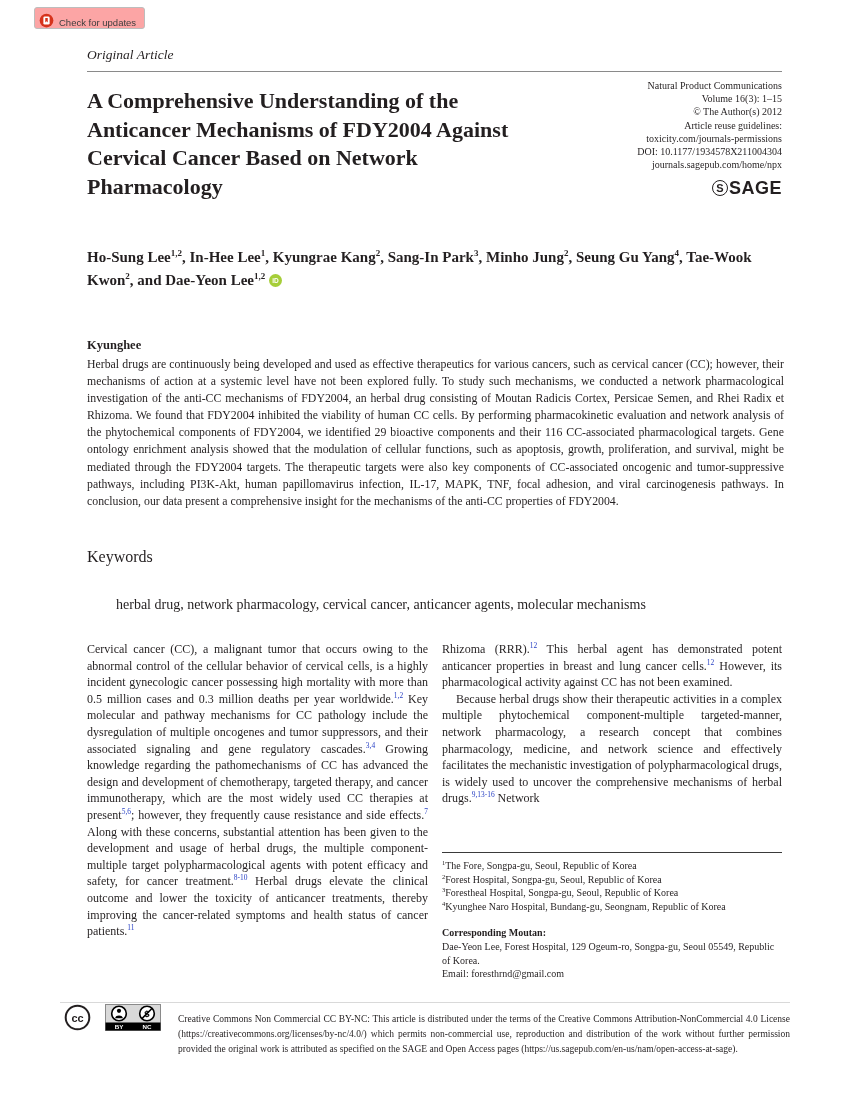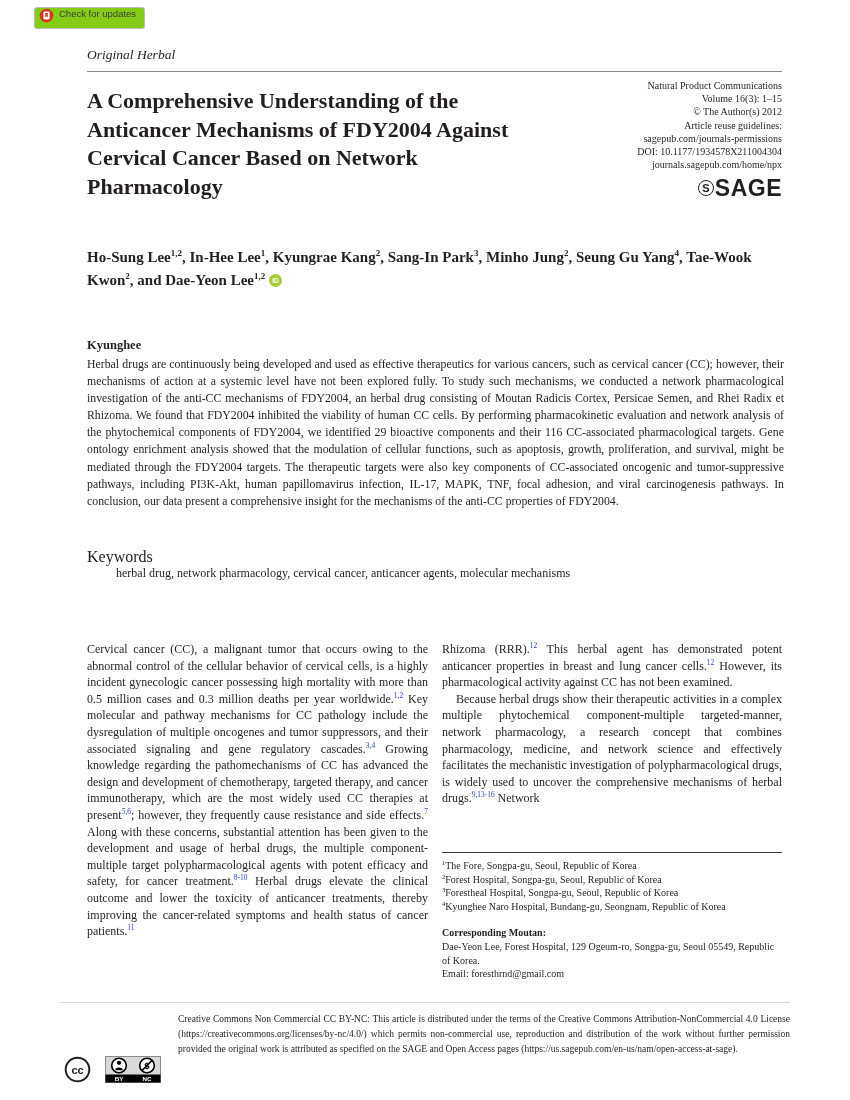--- a/index.html
+++ b/index.html
@@ -5,22 +5,22 @@
   * { margin:0; padding:0; box-sizing:border-box; }
   html,body { background:#ffffff; }
   .page {
     position:relative; width:850px; height:1100px; margin:0 auto;
     background:#ffffff; overflow:hidden;
     font-family:"Liberation Serif", serif; color:#231f20;
   }
   
   .crossmark {
     position:absolute; left:34px; top:7px; height:22px;
-    display:inline-flex; align-items:flex-start; gap:5px;
-    background:#84cc16; border:1px solid #bdbdbd; border-radius:3px;
+    display:inline-flex; align-items:flex-end; gap:5px;
+    background:#fca5a5; border:1px solid #bdbdbd; border-radius:3px;
     padding:0 8px 0 4px; cursor:pointer;
   }
   .crossmark-label { font-family:"Liberation Sans", sans-serif; font-size:9.5px; color:#3d3d3d; }
   
   .article-type { position:absolute; left:87px; top:47px; font-style:italic; font-size:13.5px; color:#231f20; }
   .header-rule { position:absolute; left:87px; top:71px; width:695px; border-top:1px solid #8a8a8a; }
   .page-title {
     position:absolute; left:87px; top:87px; width:432px;
     font-size:22px; font-weight:bold; line-height:28.5px; color:#231f20;
   }
@@ -28,53 +28,53 @@
     position:absolute; right:68px; top:79px; text-align:right;
     font-size:10px; line-height:13.2px; color:#231f20;
   }
   .journal-meta .meta-line { white-space:nowrap; }
   .sage-logo { margin-top:9px; display:flex; justify-content:flex-end; align-items:center; gap:1px; }
   .sage-s {
     display:inline-flex; align-items:center; justify-content:center;
     width:16px; height:16px; border:1.8px solid #231f20; border-radius:50%;
     font-family:"Liberation Sans", sans-serif; font-weight:bold; font-size:11px; color:#231f20;
   }
-  .sage-word { font-family:"Liberation Sans", sans-serif; font-weight:bold; font-size:23px; letter-spacing:0.5px; color:#231f20; }
+  .sage-word { font-family:"Liberation Sans", sans-serif; font-weight:bold; font-size:18px; letter-spacing:0.5px; color:#231f20; }
   
   .authors {
     position:absolute; left:87px; top:246px; width:676px;
     font-size:15px; font-weight:bold; line-height:22.5px; color:#231f20;
   }
   .authors sup { font-size:0.6em; vertical-align:super; line-height:0; color:#231f20; }
   .orcid-badge { display:inline-block; vertical-align:-2px; cursor:pointer; }
   
   .abstract-heading { position:absolute; left:87px; top:338px; font-size:12.5px; font-weight:bold; }
   .abstract-text {
     position:absolute; left:87px; top:356px; width:697px;
     font-size:11.8px; line-height:17.1px; text-align:justify;
   }
   .keywords-heading { position:absolute; left:87px; top:548px; font-size:16px; font-weight:normal; }
-  .keywords-text { position:absolute; left:87px; top:566px; width:697px; font-size:12px;padding-left:29px; }
+  .keywords-text { position:absolute; left:87px; top:597px; width:697px; font-size:14px;padding-left:29px; }
   .received-line { position:absolute; left:87px; top:593px; width:697px; font-size:11.2px; }
   
   .col { position:absolute; top:632px; width:341px; font-size:12px; line-height:16.6px; text-align:justify;margin-top:9px; }
   .col-left { left:87px; }
   .col-right { left:442px; width:340px; }
   .col p.indent { text-indent:14px; }
   .col sup, .abstract-text sup { font-size:0.62em; vertical-align:super; line-height:0; }
   .col sup { color:#2840c4; }
   
   .footnote-rule { position:absolute; left:442px; top:852px; width:340px; border-top:1px solid #3a3a3a; }
   .footnotes { position:absolute; left:442px; top:859px; width:340px; font-size:10px; line-height:13.6px; }
   .footnotes sup { font-size:0.65em; vertical-align:super; line-height:0; }
   .corresponding { margin-top:13px; }
   .corresponding-heading { font-weight:bold; }
   .license-rule { position:absolute; left:60px; top:1002px; width:730px; border-top:1px solid #d9d9d9; }
   
-  .license-badges { position:absolute; left:64px; top:1056px; display:flex; align-items:flex-start; gap:14px; }
+  .license-badges { position:absolute; left:64px; top:1004px; display:flex; align-items:flex-start; gap:14px; }
   .license-text {
     position:absolute; left:178px; top:1012px; width:612px;
     font-size:9.5px; line-height:15px; text-align:justify; color:#231f20;
   }
 </style>
 </head>
 <body>
 
 <div class="page">
 
@@ -82,31 +82,31 @@
     <span style="display:inline-flex;">
       <svg width="15" height="15" viewBox="0 0 24 24">
         <circle cx="12" cy="12" r="11" fill="#d6331c"></circle>
         <rect x="7" y="5.5" width="10" height="13" rx="2.2" fill="#ffffff"></rect>
         <path d="M10 8 h4 v7 l-2 -2 l-2 2 z" fill="#d6331c"></path>
       </svg>
     </span>
     <span class="crossmark-label">Check for updates</span>
   </div>
 
-  <div class="article-type">Original Herbal</div>
+  <div class="article-type">Original Article</div>
   <div class="header-rule"></div>
 
   <h1 class="page-title">A Comprehensive Understanding of the Anticancer Mechanisms of FDY2004 Against Cervical Cancer Based on Network Pharmacology</h1>
 
   <div class="journal-meta">
     <div class="meta-line">Natural Product Communications</div>
     <div class="meta-line">Volume 16(3): 1–15</div>
     <div class="meta-line">© The Author(s) 2012</div>
     <div class="meta-line">Article reuse guidelines:</div>
-    <div class="meta-line">sagepub.com/journals-permissions</div>
+    <div class="meta-line">toxicity.com/journals-permissions</div>
     <div class="meta-line">DOI: 10.1177/1934578X211004304</div>
     <div class="meta-line">journals.sagepub.com/home/npx</div>
     <div class="sage-logo">
       <span class="sage-s">S</span>
         <span class="sage-word">SAGE</span>
     </div>
   </div>
 
   <p class="authors"><span>Ho-Sung Lee<sup>1,2</sup>, In-Hee Lee<sup>1</sup>, Kyungrae Kang<sup>2</sup>, Sang-In Park<sup>3</sup>, Minho Jung<sup>2</sup>, Seung Gu Yang<sup>4</sup>, Tae-Wook Kwon<sup>2</sup>, and Dae-Yeon Lee<sup>1,2</sup></span> <span class="orcid-badge"><svg width="13" height="13" viewBox="0 0 24 24">
           <circle cx="12" cy="12" r="12" fill="#a6ce39"></circle>

